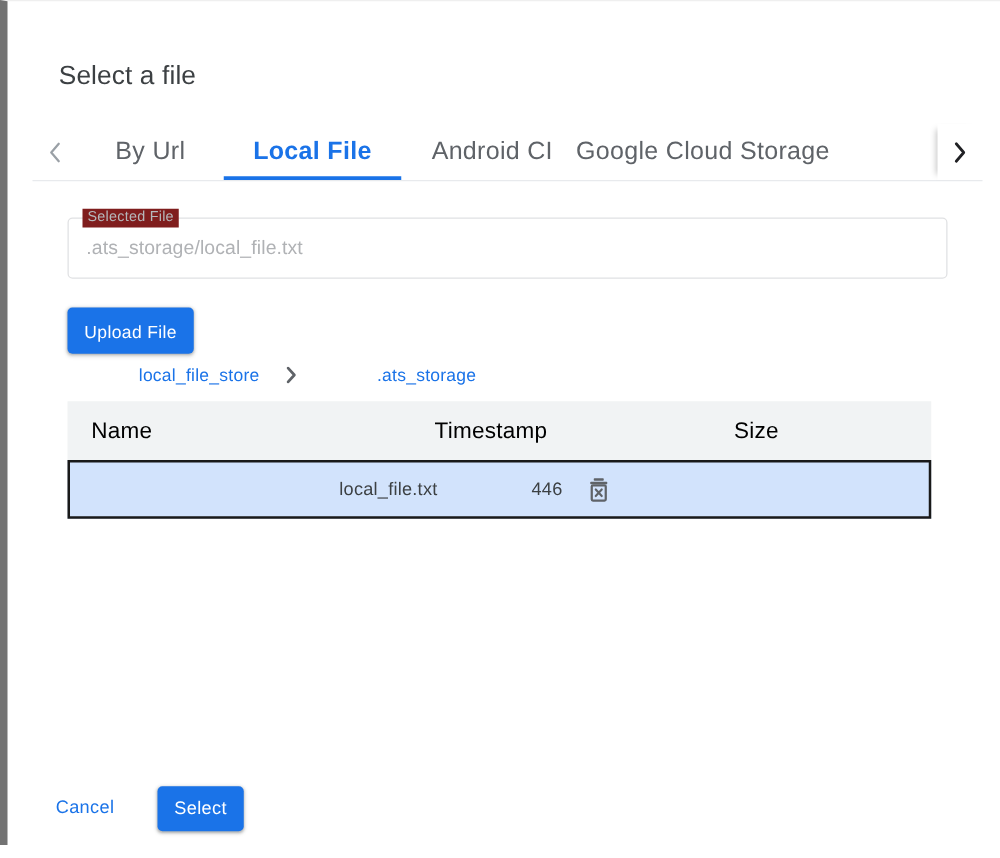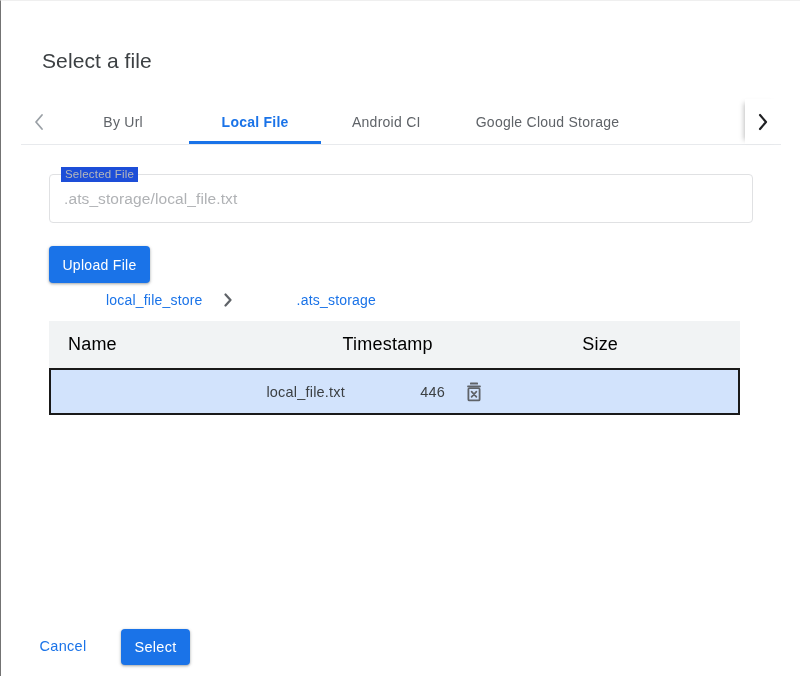--- a/index.html
+++ b/index.html
@@ -17,21 +17,21 @@
   }
 
   
   .dialog {
     position: absolute;
     left: 0;
     top: 0;
     width: 800px;
     height: 676px;
     background: #ffffff;
-    border-left: 1px solid #737373;
+    border-left: 6px solid #737373;
     border-top: 1px solid #efefef;
     box-sizing: border-box;
   }
 
   
   .dialog-title {
     position: absolute;
     left: 41px;
     top: 45px;
     font-size: 21px;
@@ -83,21 +83,21 @@
     position: relative;
     height: 45px;
     display: flex;
     align-items: stretch;
   }
   .tab {
     position: relative;
     display: flex;
     align-items: center;
     justify-content: center;
-    font-size: 14px;
+    font-size: 20px;
     letter-spacing: 0.25px;
     color: #5f6368;
     white-space: nowrap;
     padding: 0 24px;
     box-sizing: border-box;
     cursor: pointer;
     user-select: none;
   }
   .tab.t0 { width: 161px; }
   .tab.t1 { width: 160px; }
@@ -125,21 +125,21 @@
     box-sizing: border-box;
     border: 1px solid #e0e1e3;
     border-radius: 4px;
     background: #ffffff;
   }
   .field-label {
     position: absolute;
     left: 11px;
     top: -8px;
     padding: 0 4px;
-    background: #1d4ed8;
+    background: #7f1d1d;
     font-size: 11.5px;
     line-height: 15px;
     color: #b6b8bb;
     letter-spacing: 0.2px;
     white-space: nowrap;
   }
   .field-value {
     position: absolute;
     left: 14px;
     top: 13px;

